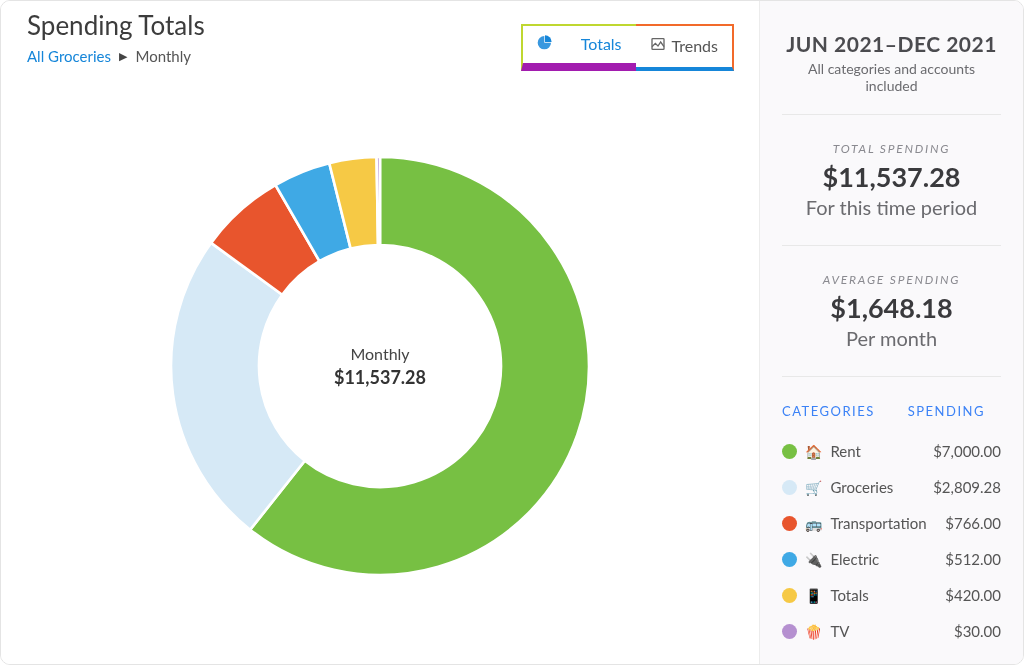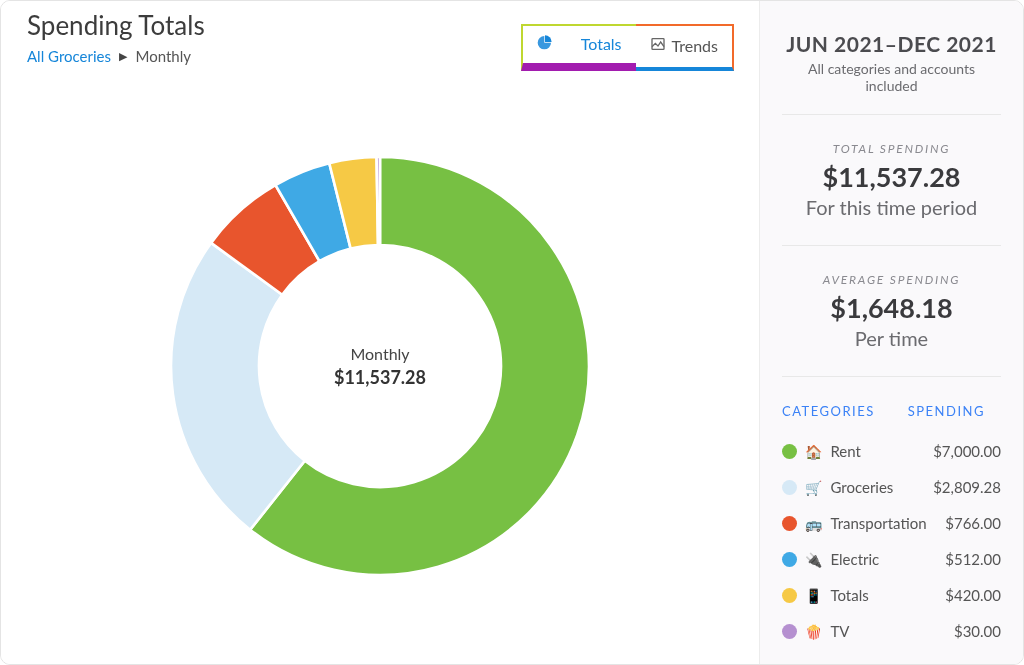--- a/index.html
+++ b/index.html
@@ -215,21 +215,21 @@
       <div class="subtitle">All categories and accounts included</div>
     </div>
     <div class="stat-block">
       <div class="stat-label">TOTAL SPENDING</div>
       <div class="stat-value">$11,537.28</div>
       <div class="stat-sub">For this time period</div>
     </div>
     <div class="stat-block">
       <div class="stat-label">AVERAGE SPENDING</div>
       <div class="stat-value">$1,648.18</div>
-      <div class="stat-sub">Per time</div>
+      <div class="stat-sub">Per month</div>
     </div>
 
     <div class="cat-header">
       <span>CATEGORIES</span>
       <span>SPENDING</span>
     </div>
     <div class="cat-list">
         <div class="cat-row">
     <div class="cat-left">
       <span class="swatch" style="background:#77c043"></span>

